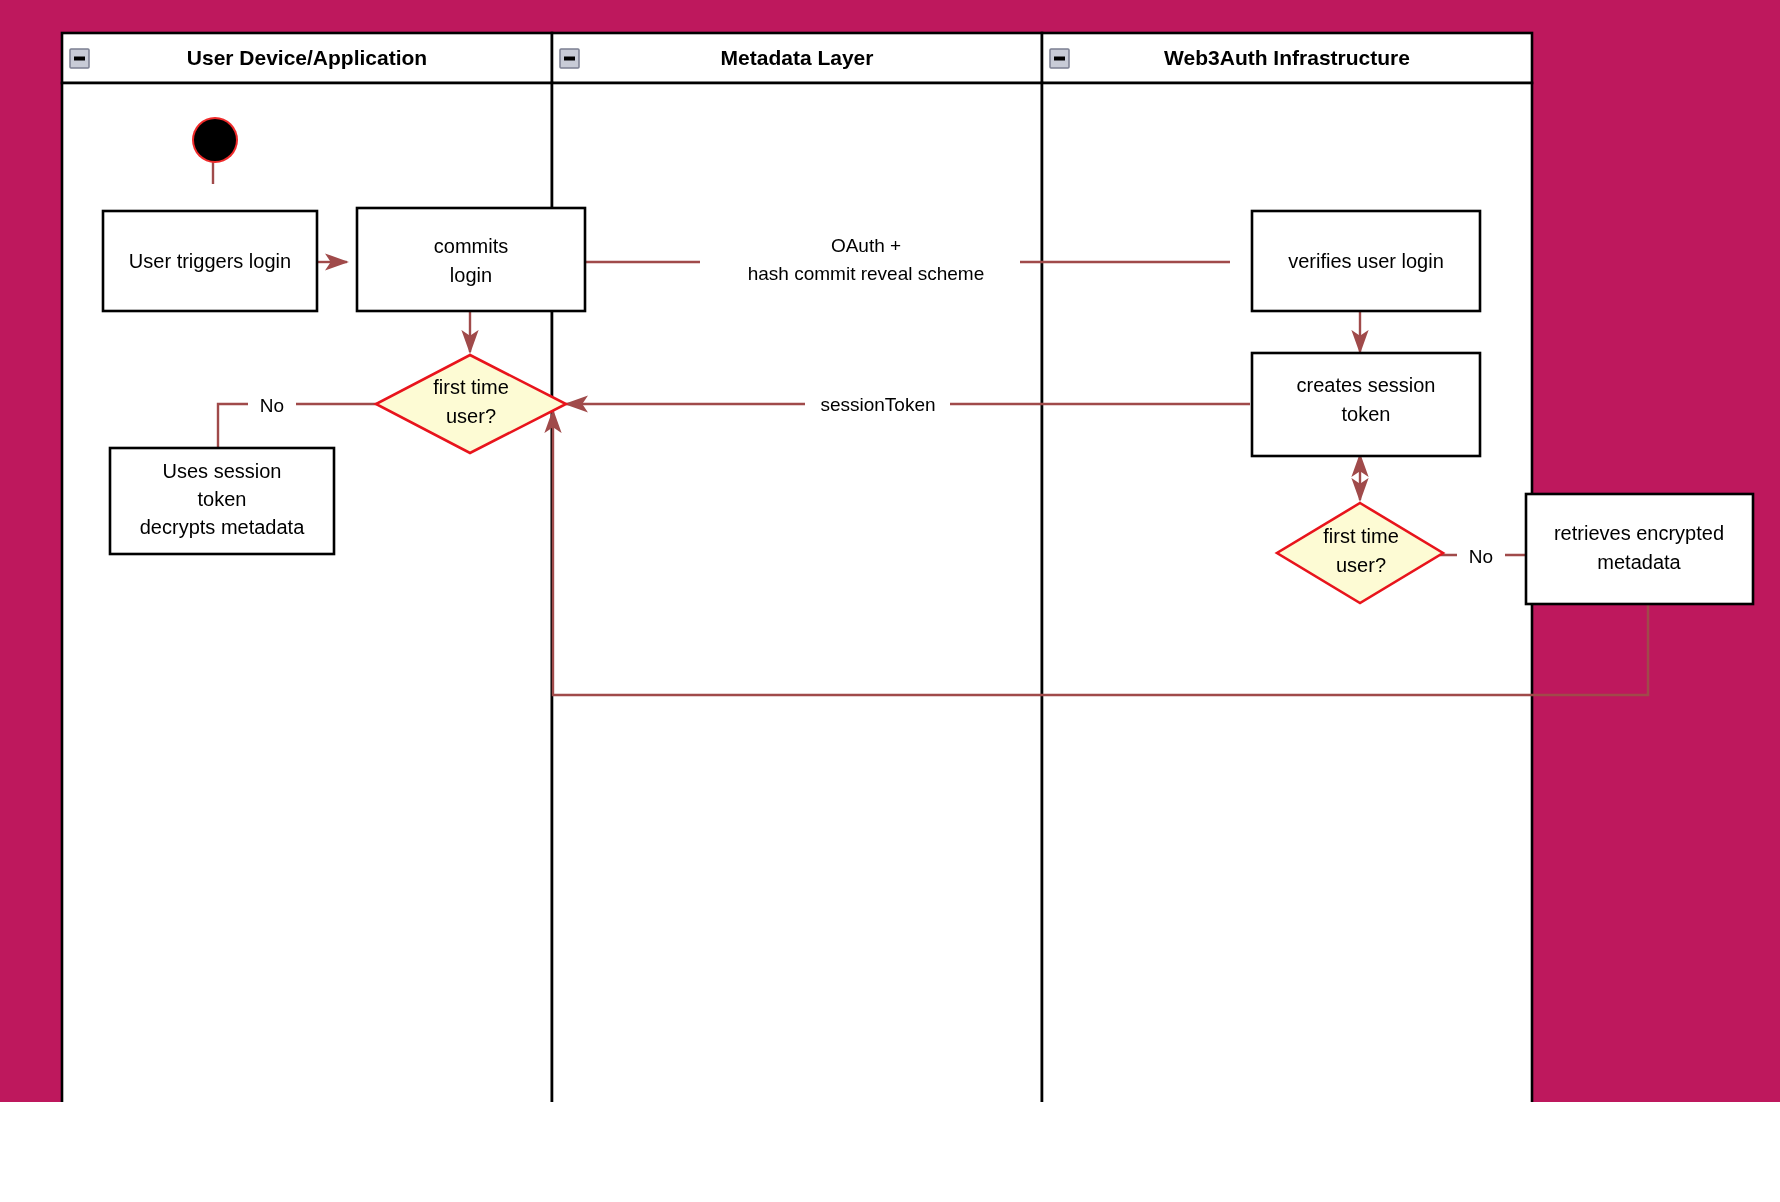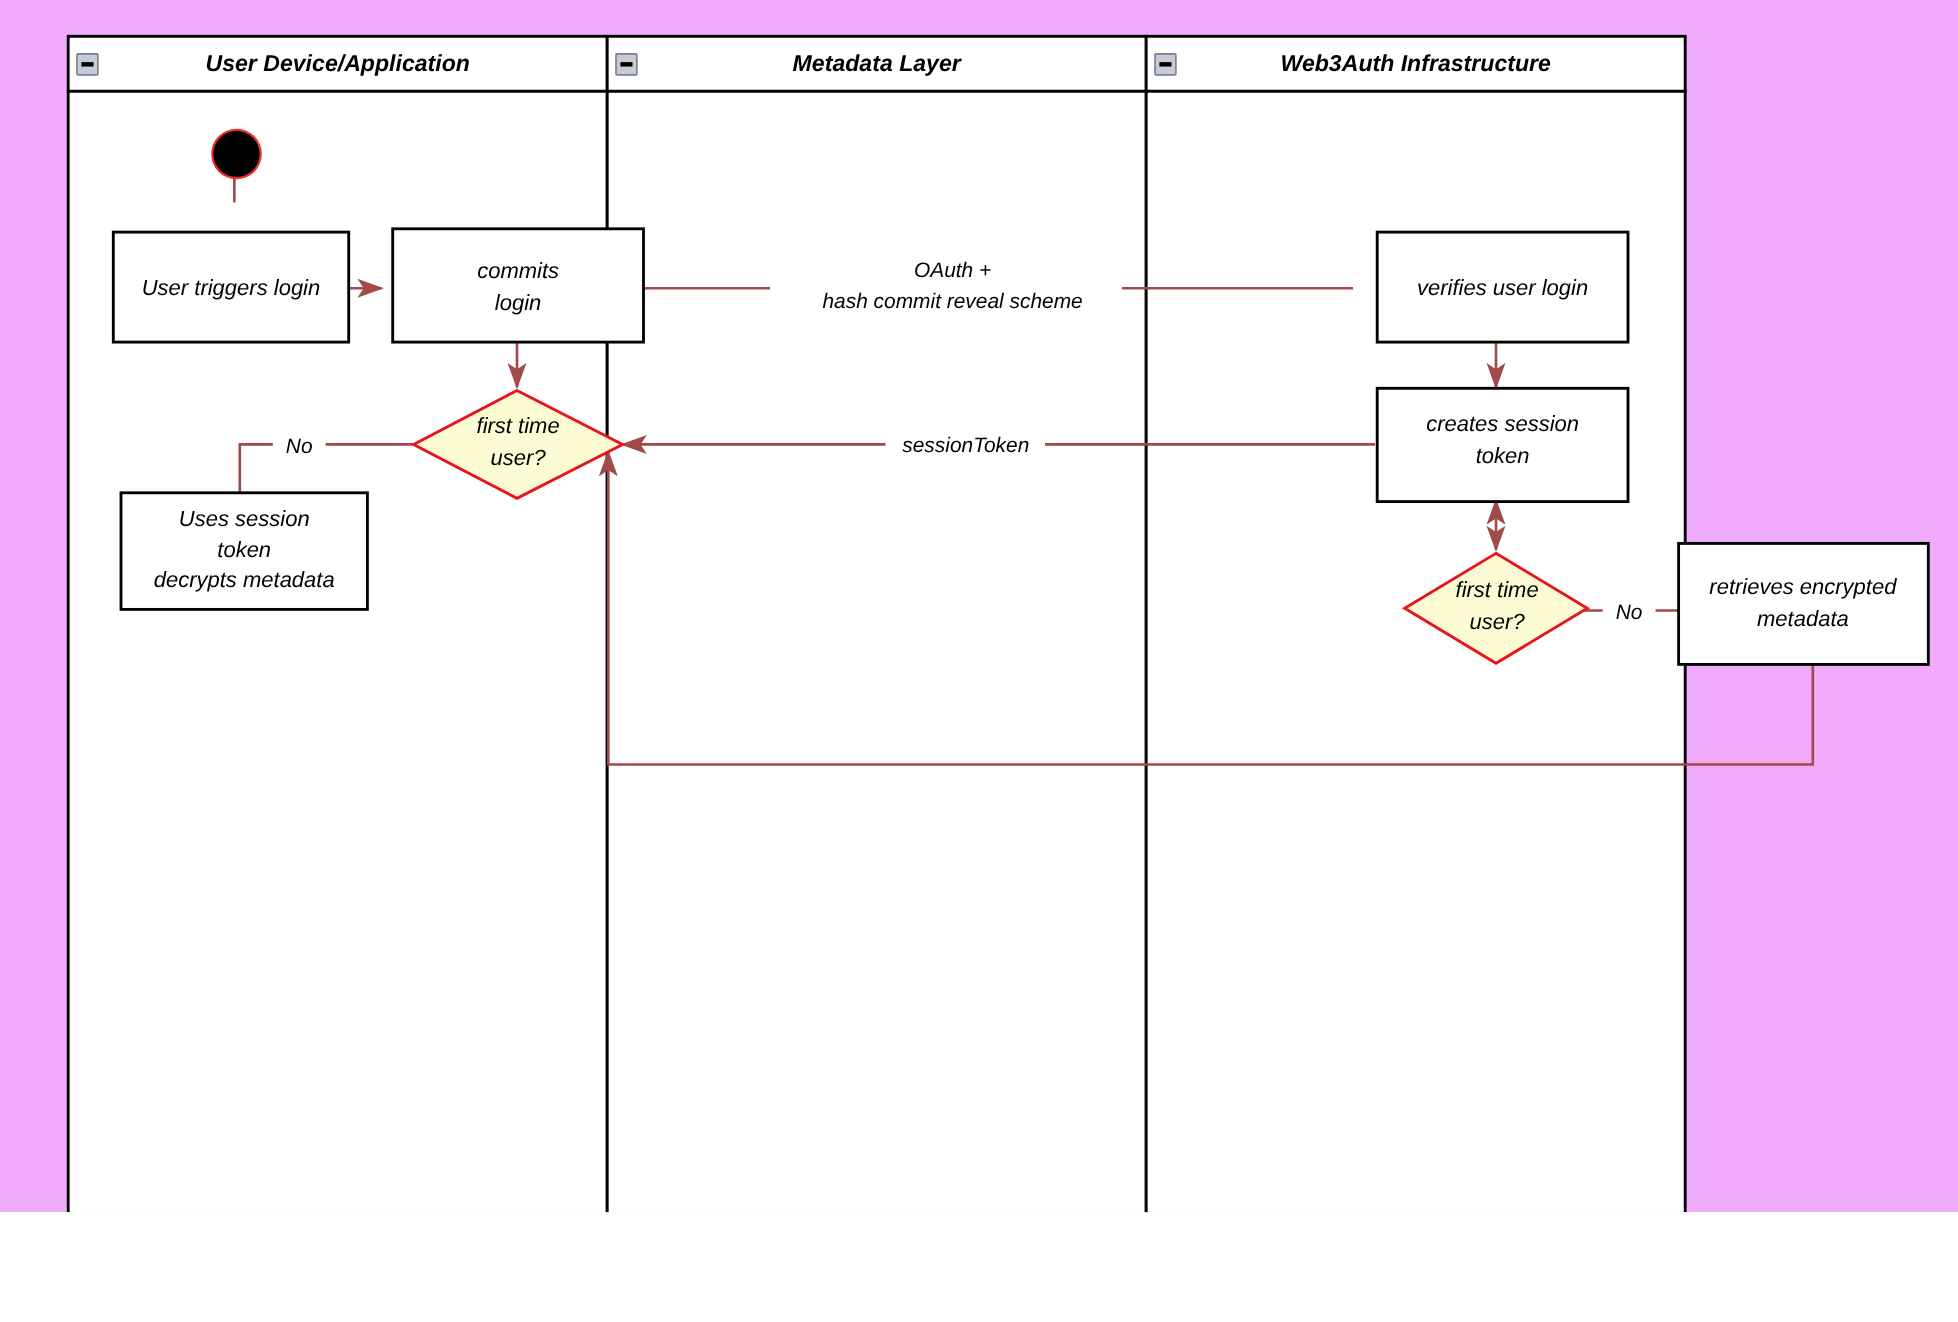--- a/index.html
+++ b/index.html
@@ -6,23 +6,22 @@
   html, body {
     margin: 0;
     padding: 0;
     background: #ffffff;
     font-family: "Liberation Sans", sans-serif;
   }
   #canvas {
     position: relative;
     width: 1780px;
     height: 1102px;
-    background: #f0abfc;
+    background: #be185d;
     overflow: hidden;
-    font-style: italic;
   }
   #diagram-svg {
     position: absolute;
     left: 0;
     top: 0;
     width: 1780px;
     height: 1202px;
   }
   .lane-title {
     font-size: 21px;

